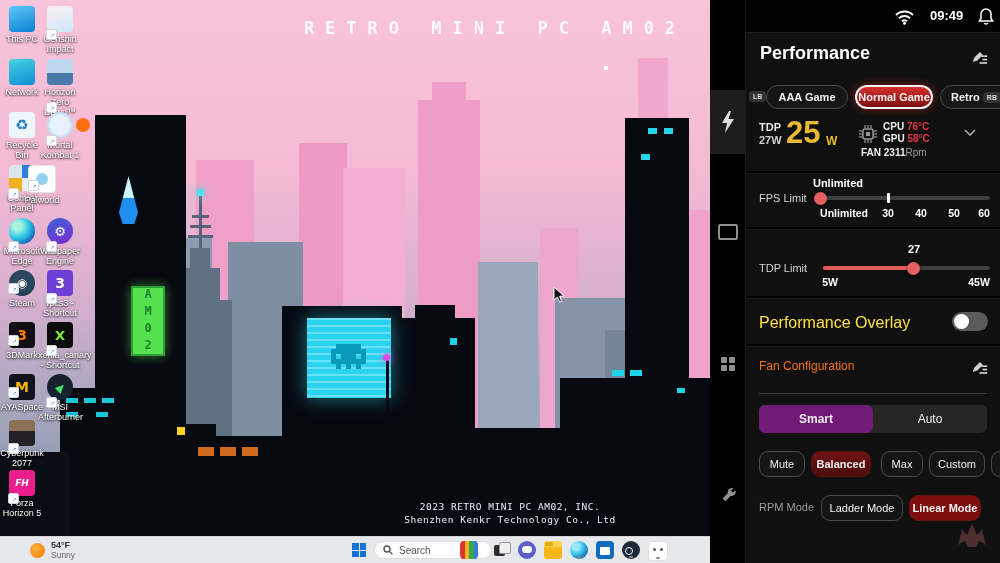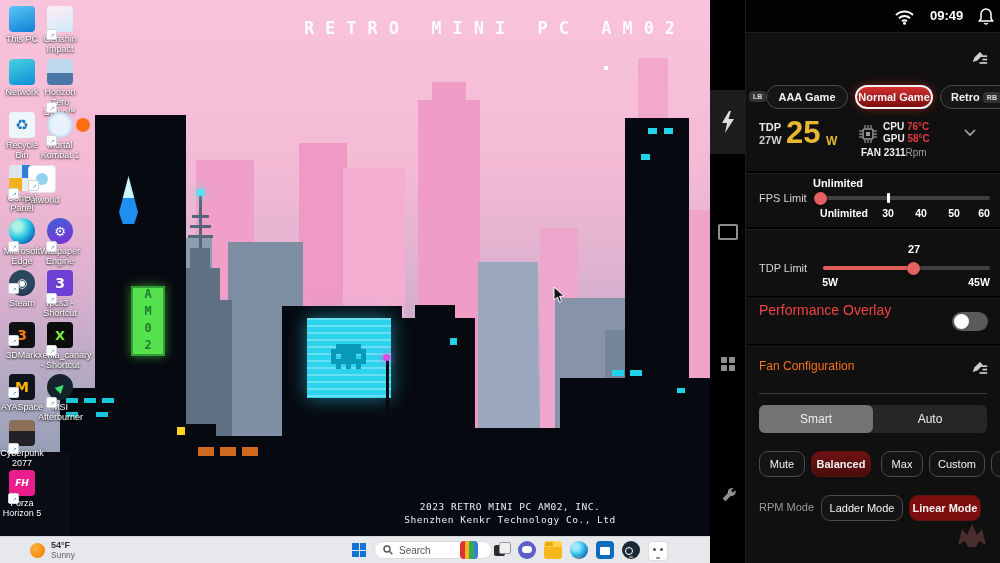--- a/index.html
+++ b/index.html
@@ -95,21 +95,21 @@
   .fill{position:absolute;height:4px;border-radius:2px;background:#e05c5c;}
   .thumb{position:absolute;width:13px;height:13px;border-radius:50%;background:#e66060;box-shadow:0 1px 3px rgba(0,0,0,.6);}
   .tickmark{position:absolute;width:3px;height:10px;background:#fff;border-radius:1px;}
   .tick{position:absolute;font-size:10.5px;font-weight:bold;color:#fff;transform:translateX(-50%);}
   .curval{position:absolute;font-size:11px;font-weight:bold;color:#fff;text-align:center;}
   .toggle{position:absolute;right:12px;width:36px;height:19px;border-radius:10px;background:#5a5a5a;}
   .knob{position:absolute;left:2px;top:2px;width:15px;height:15px;border-radius:50%;background:#fff;}
   .hrline{position:absolute;left:13px;right:13px;border-top:1px solid #3c3c3c;}
   .seg{position:absolute;left:13px;right:13px;height:28px;background:#262626;border-radius:6px;display:flex;}
   .seg div{flex:1;display:flex;align-items:center;justify-content:center;font-size:12px;color:#eee;border-radius:6px;}
-  .seg .on{background:#737373;font-weight:normal;}
+  .seg .on{background:#701a75;font-weight:bold;}
   .pill{position:absolute;height:26px;border-radius:9px;border:1px solid #4a4a4a;background:#141414;color:#f2f2f2;font-size:11px;display:flex;align-items:center;justify-content:center;box-sizing:border-box;}
   .pill.red{background:linear-gradient(180deg,#6e1212,#4a0c0c);border-color:#5a1212;font-weight:bold;}
 </style>
 </head>
 <body>
 
 <div id="screen">
 
   <div class="desktop">
     <div class="wallpaper">
@@ -360,20 +360,21 @@
             <circle cx="10.5" cy="14.2" r="1.5" fill="#fff"></circle>
           </svg>
         <span class="ptime">09:49</span>
         <svg style="position:absolute;left:232px;top:7px" width="16" height="19">
             <path d="M8 2a5 5 0 0 0-5 5v4.5L1.4 14h13.2L13 11.5V7a5 5 0 0 0-5-5z" fill="none" stroke="#fff" stroke-width="1.5"></path>
             <path d="M6.3 16a1.9 1.9 0 0 0 3.4 0" fill="none" stroke="#fff" stroke-width="1.5"></path>
           </svg>
       </div>
 
       <div class="card" style="top:32px;height:138px">
+        <div class="ptitle">Performance</div>
         <svg class="editic" style="top:16px" width="17" height="16" viewBox="0 0 20 18">
             <path d="M2 15l2-5.5L10.5 3 14 6.5 7.5 13 2 15z" fill="#cfcfcf"></path>
             <line x1="12" y1="8" x2="19" y2="8" stroke="#cfcfcf" stroke-width="2"></line>
             <line x1="13.5" y1="12" x2="19" y2="12" stroke="#cfcfcf" stroke-width="2"></line>
             <line x1="10" y1="16" x2="19" y2="16" stroke="#cfcfcf" stroke-width="2"></line>
           </svg>
         <span class="badge" style="left:3px;top:58px">LB</span>
         <div class="modebtn" style="left:20px;width:82px">
             <span>AAA Game</span>
           </div>
@@ -427,21 +428,21 @@
         <div class="curval" style="left:148px;top:13px;width:40px">27</div>
         <div class="slider-lab" style="top:32px">TDP Limit</div>
         <div class="track" style="left:77px;right:10px;top:36px"></div>
         <div class="fill" style="left:77px;width:91px;top:36px"></div>
         <div class="thumb" style="left:161px;top:32px"></div>
         <div class="tick" style="left:84px;top:46px">5W</div>
         <div class="tick" style="left:233px;top:46px">45W</div>
       </div>
 
       <div class="card" style="top:298px;height:45px">
-        <div class="slider-lab" style="top:3px;font-size:14px;color:#ef4444">Performance Overlay</div>
+        <div class="slider-lab" style="top:15px;font-size:16px;color:#fde047">Performance Overlay</div>
         <div class="toggle" style="top:13px">
             <div class="knob"></div>
           </div>
       </div>
 
       <div class="card" style="top:346px;bottom:0">
         <div class="slider-lab" style="top:12px;font-size:12px;color:#f97316">Fan Configuration</div>
         <svg class="editic" style="top:12px" width="17" height="16" viewBox="0 0 20 18">
             <path d="M2 15l2-5.5L10.5 3 14 6.5 7.5 13 2 15z" fill="#cfcfcf"></path>
             <line x1="12" y1="8" x2="19" y2="8" stroke="#cfcfcf" stroke-width="2"></line>

